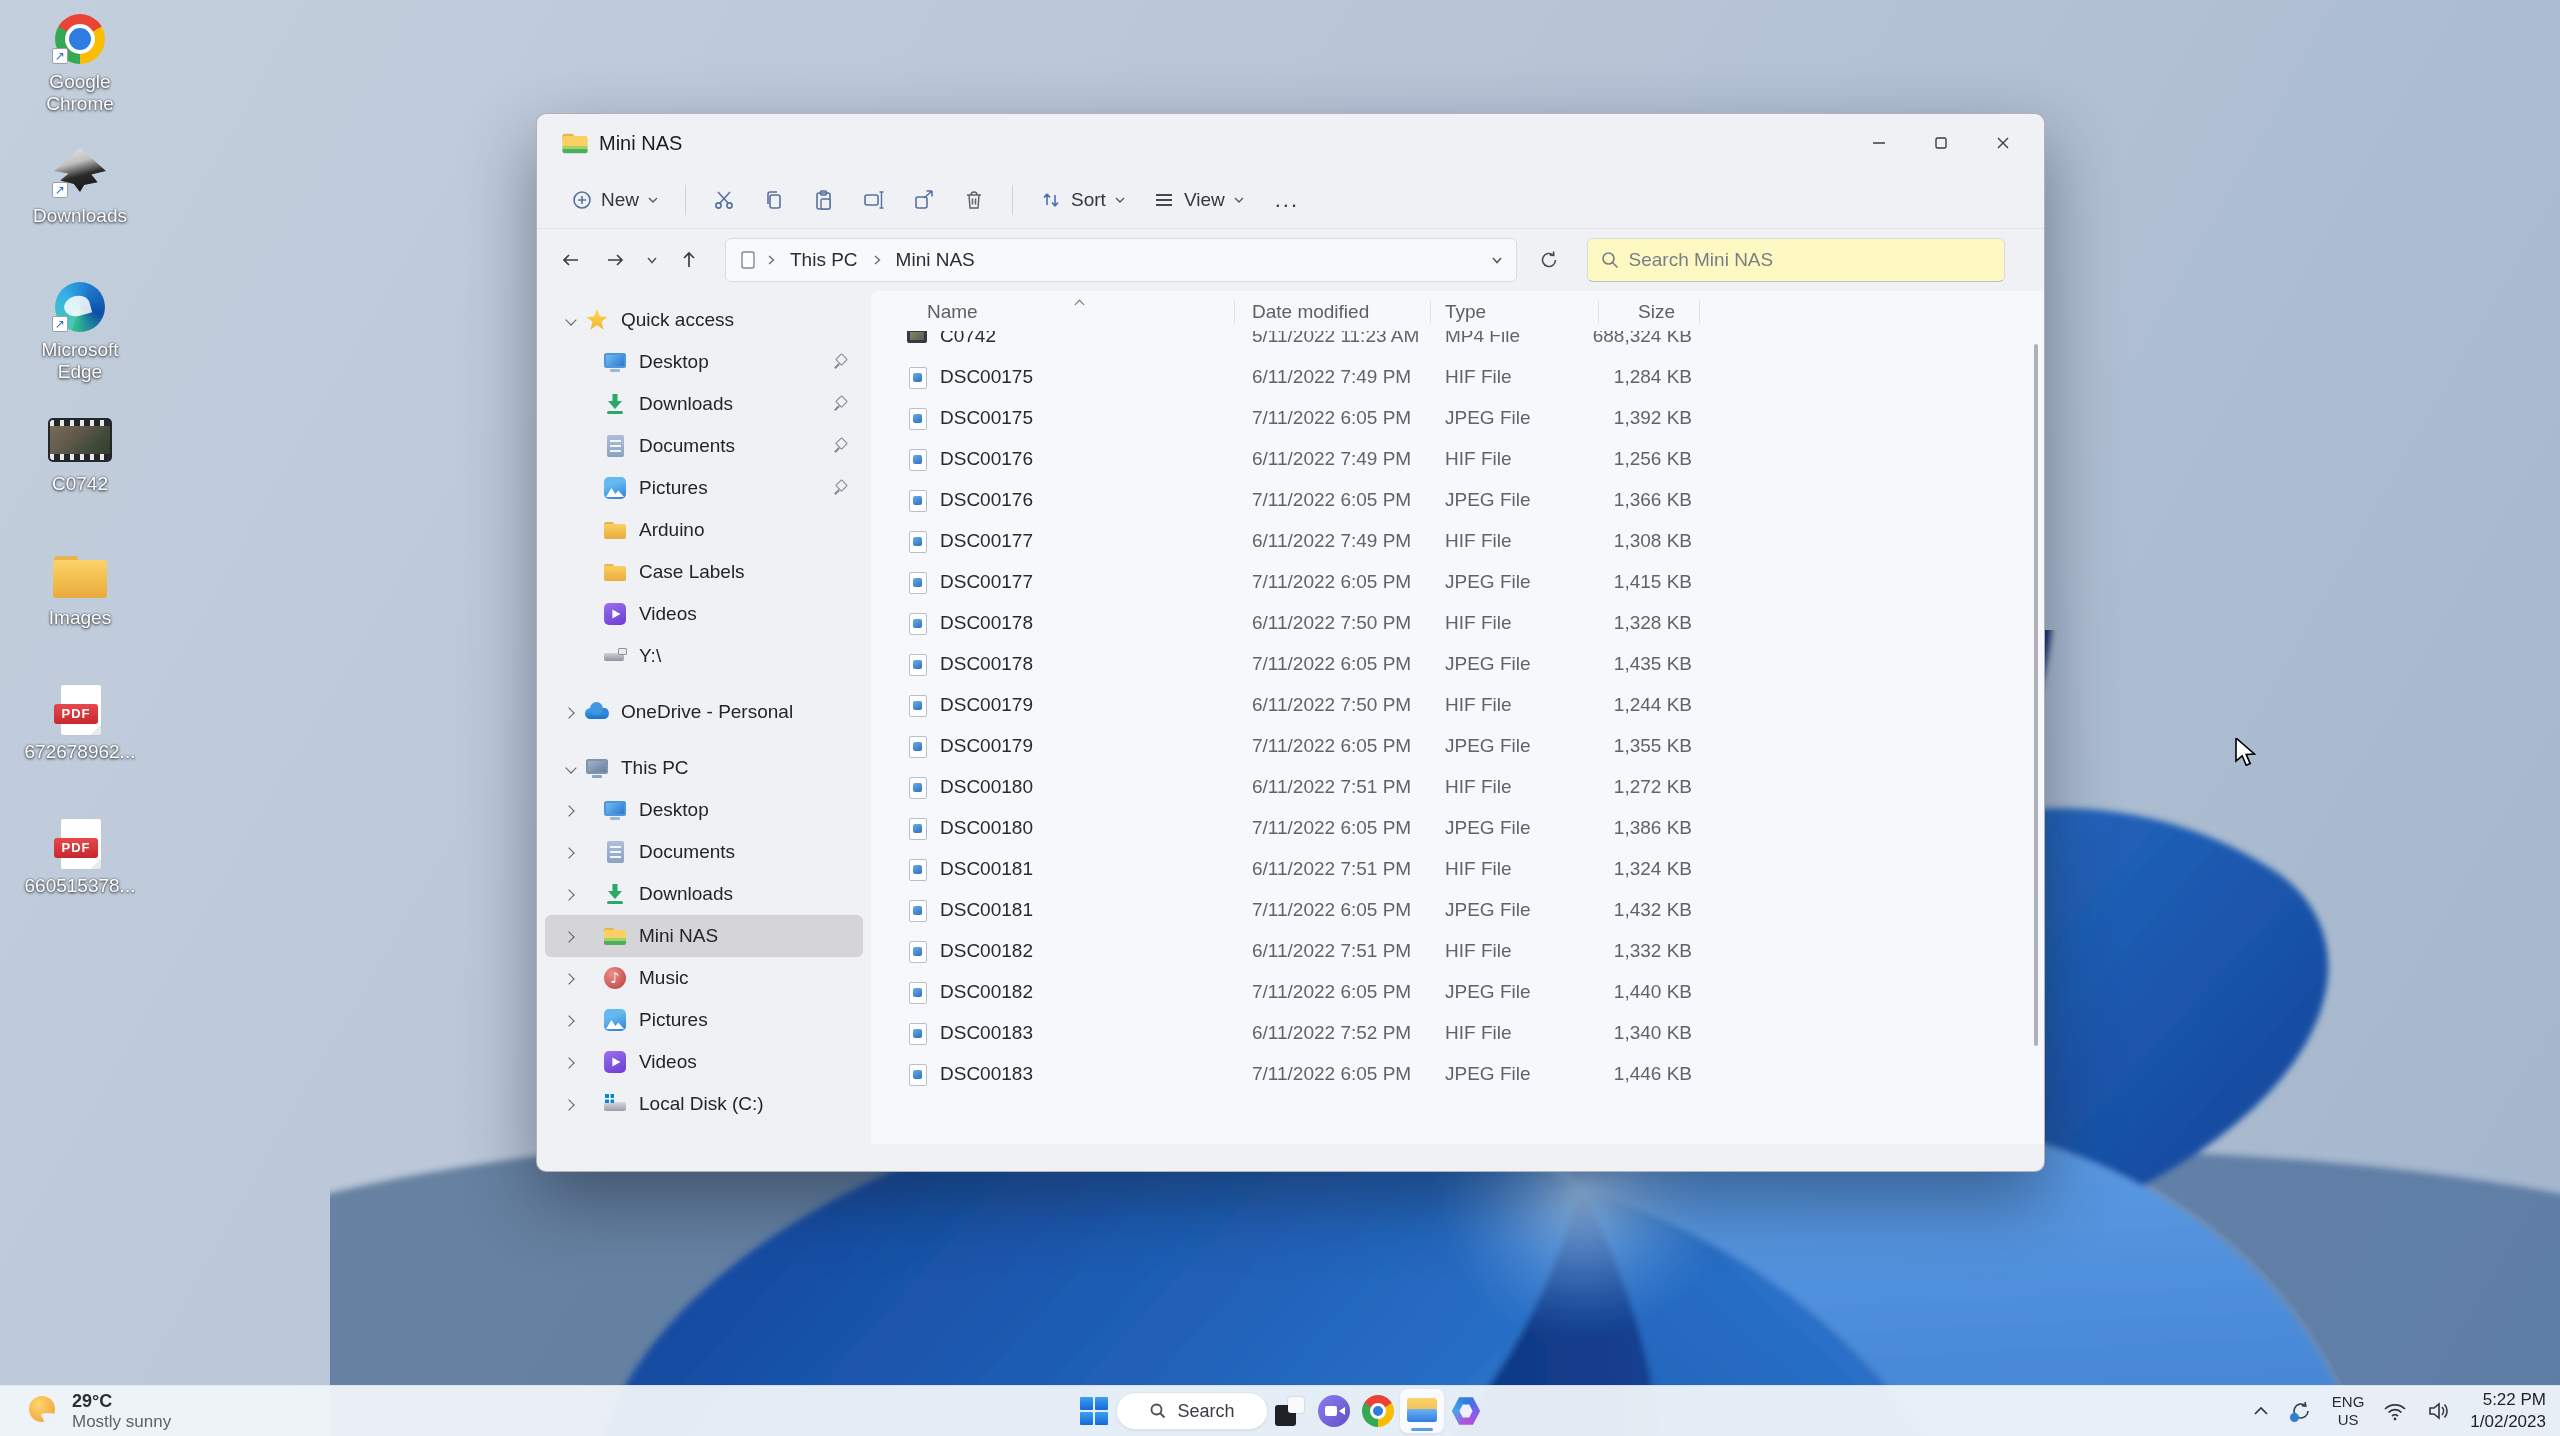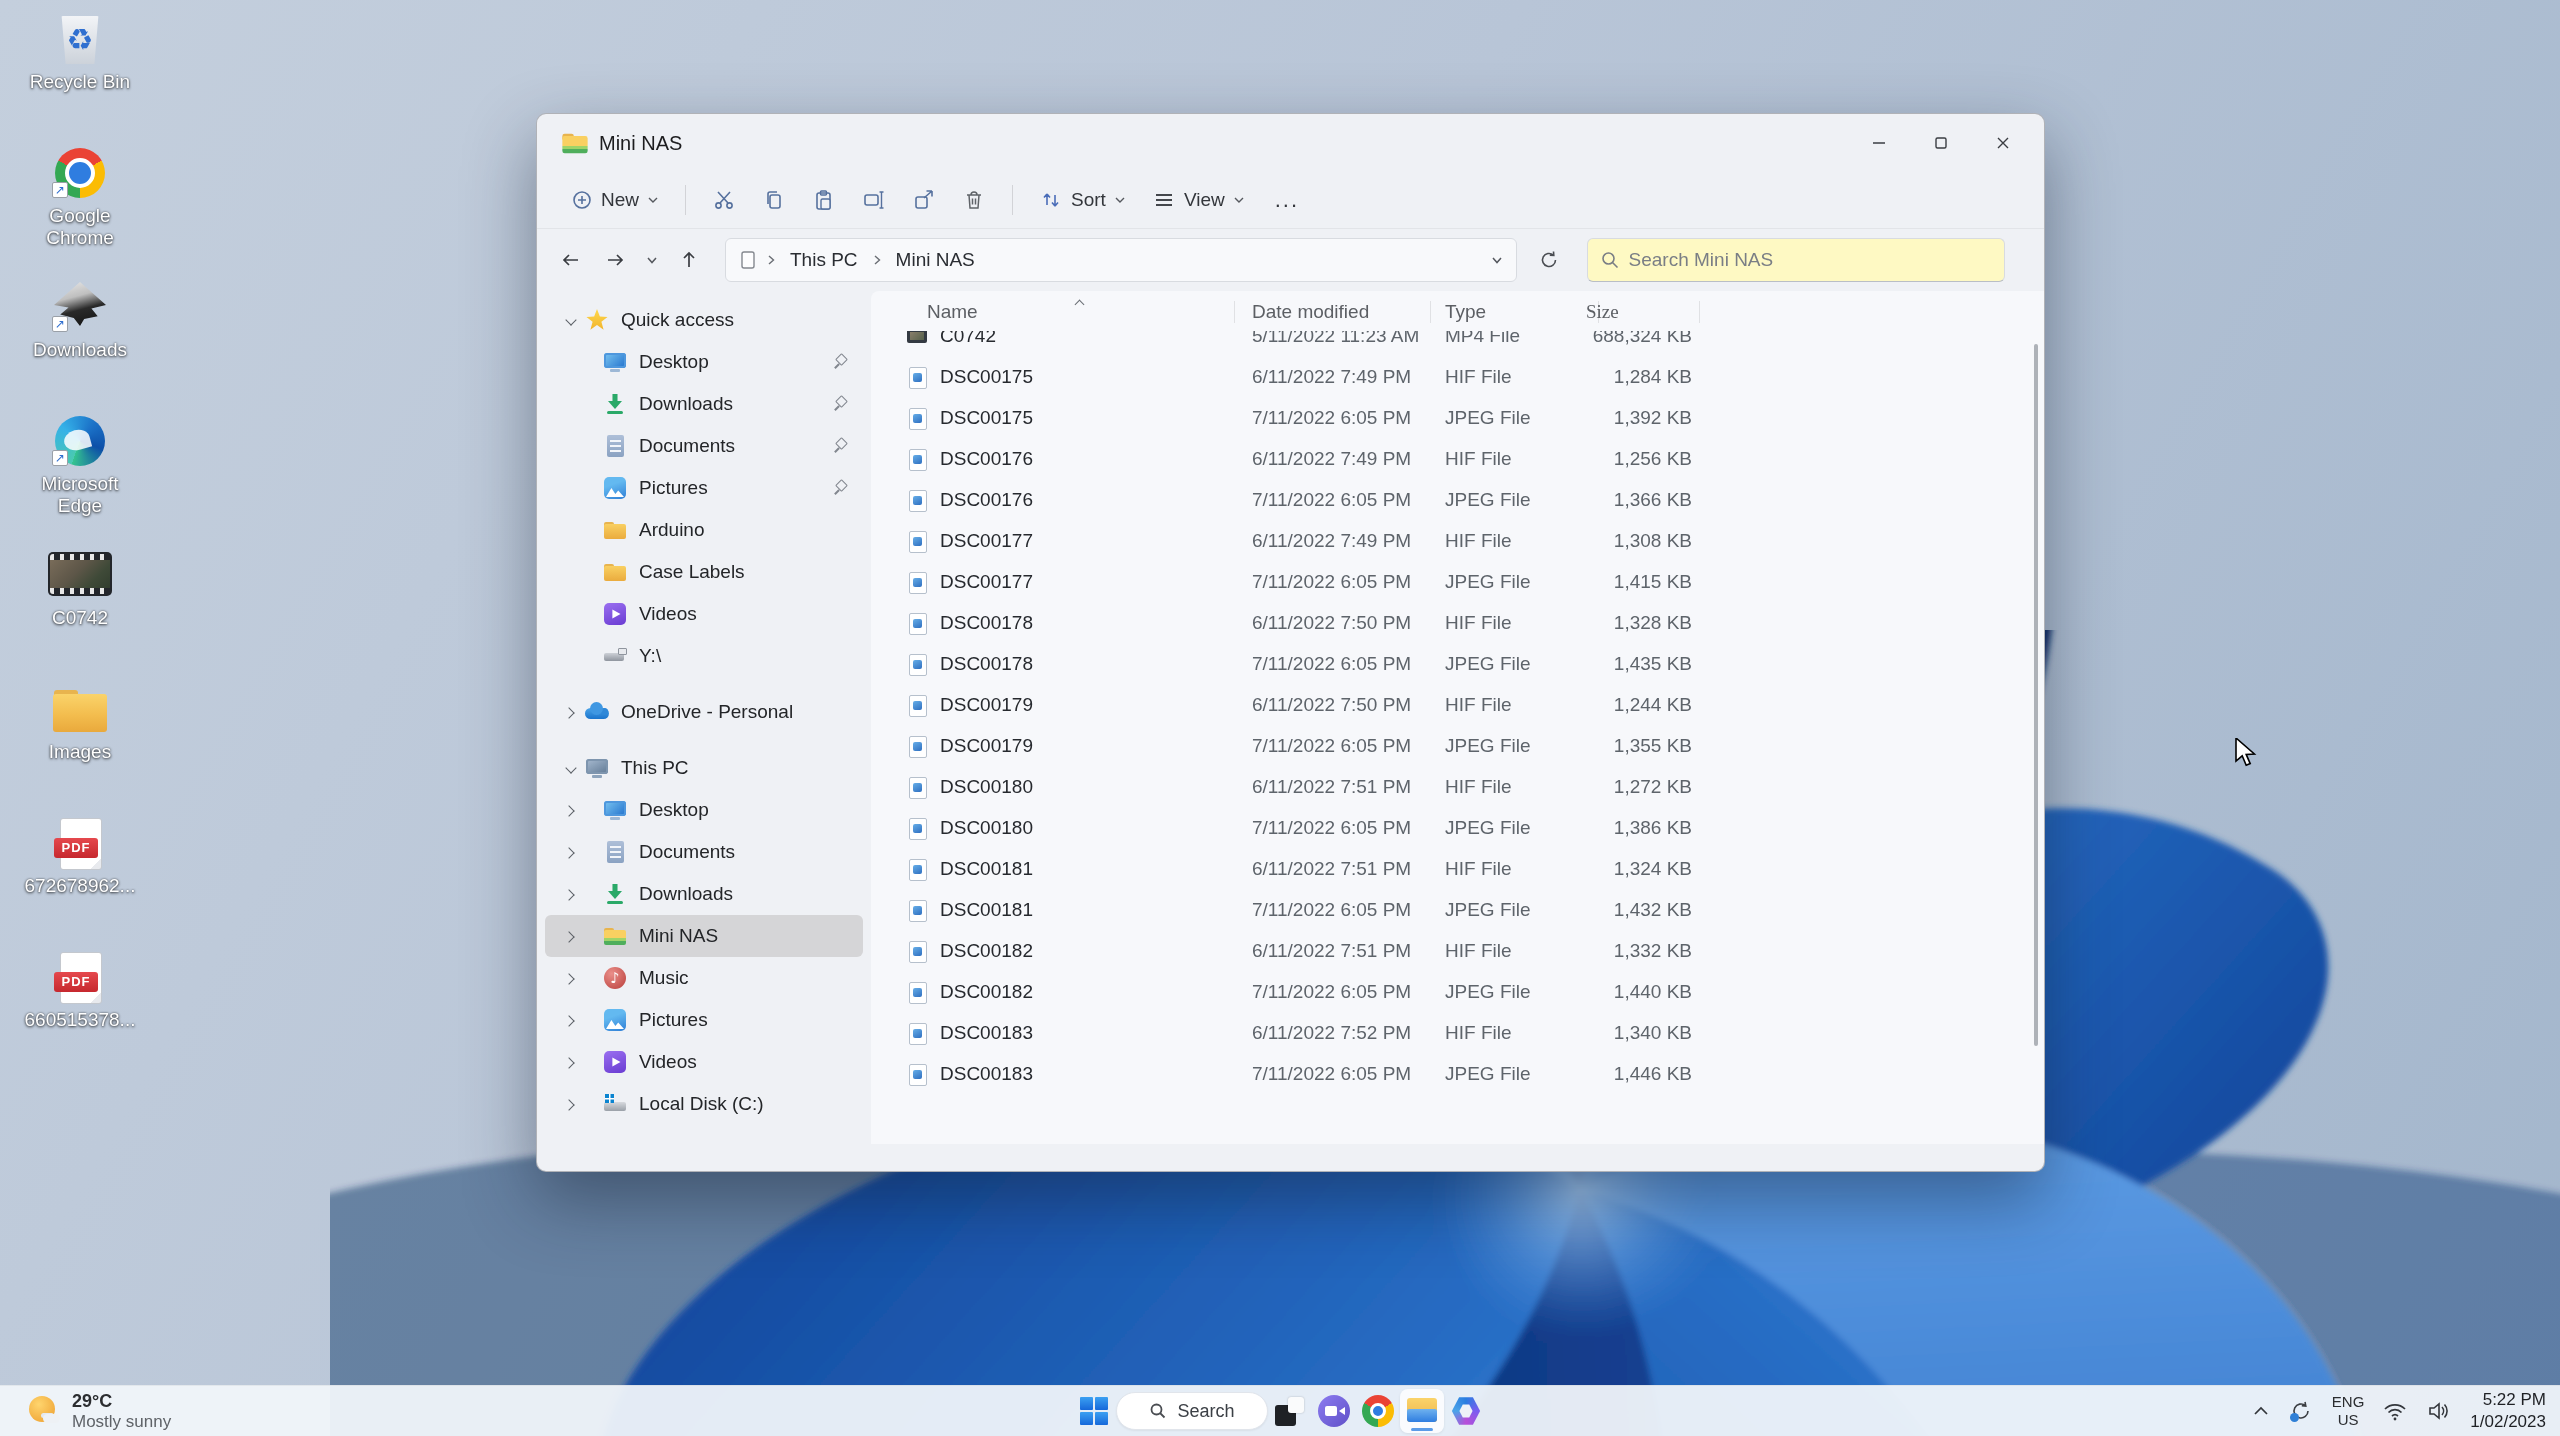--- a/index.html
+++ b/index.html
@@ -180,21 +180,21 @@
   .pin::before { content:""; position:absolute; left:4px; top:0; width:7px; height:7px;
     border:1.8px solid #82878f; border-radius:1px; transform:rotate(45deg); }
   .pin::after { content:""; position:absolute; left:3px; bottom:0; width:1.8px; height:6px;
     background:#82878f; transform:rotate(45deg); }
   .sb-thumb { position:absolute; right:1px; width:4px; border-radius:2px; background:#b3b7bd; }
 
   
   .filelist { position:relative; flex:1; background:#f7f8fb; border-radius:8px 0 0 0; }
   .lheader { position:relative; height:40px; margin-left:27px; width:801px; font-size:19px; color:#5c5f64; }
   .lheader span { position:absolute; top:10px; }
-  .hname { left:29px; } .hdate { left:354px; } .htype { left:547px; } .hsize { left:688px;font-family:Liberation Serif, serif; }
+  .hname { left:29px; } .hdate { left:354px; } .htype { left:547px; } .hsize { left:740px; }
   .hsep { position:absolute; top:9px; width:1px; height:22px; background:rgba(0,0,0,.09); }
   .hdr-caret { position:absolute; left:178px; top:-2px; width:10px; height:10px; }
   .hdr-caret::before { content:""; position:absolute; width:6px; height:6px; border-right:1.4px solid #6a6e74;
     border-bottom:1.4px solid #6a6e74; transform:rotate(-135deg); }
   .lbody { position:relative; height:813px; overflow:hidden; }
   .frow { position:relative; display:flex; align-items:center; height:41px; margin-left:27px; width:800px;
     border-radius:5px; font-size:19px; }
   .frow.clip { margin-top:-16px; }
   .frow.sel { background:#cfe6f8; box-shadow:inset 0 0 0 1px #b3d7f0; }
   .frow .fic { margin-left:8px; }
@@ -315,26 +315,20 @@
         <use href="#petal" transform="rotate(70) scale(1.42)" fill="url(#pg2)"></use>
         <use href="#petal" transform="rotate(115) scale(1.52)" fill="url(#pg3)"></use>
         <use href="#petal" transform="rotate(160) scale(1.55)" fill="url(#pg2)"></use>
         <circle r="150" fill="url(#pglow)"></circle>
       </g>
     </g>
   </svg>
 
   <div id="dicons">
 
-      <div class="dit">
-        <span class="dic" data-icon="recycle-bin">
-          
-        </span>
-        <span class="dlabel">Recycle Bin</span>
-      </div>
 
       <div class="dit">
         <span class="dic" data-icon="chrome">
           <span class="shortcut"></span>
         </span>
         <span class="dlabel">Google Chrome</span>
       </div>
 
       <div class="dit">
         <span class="dic" data-icon="inkscape">

